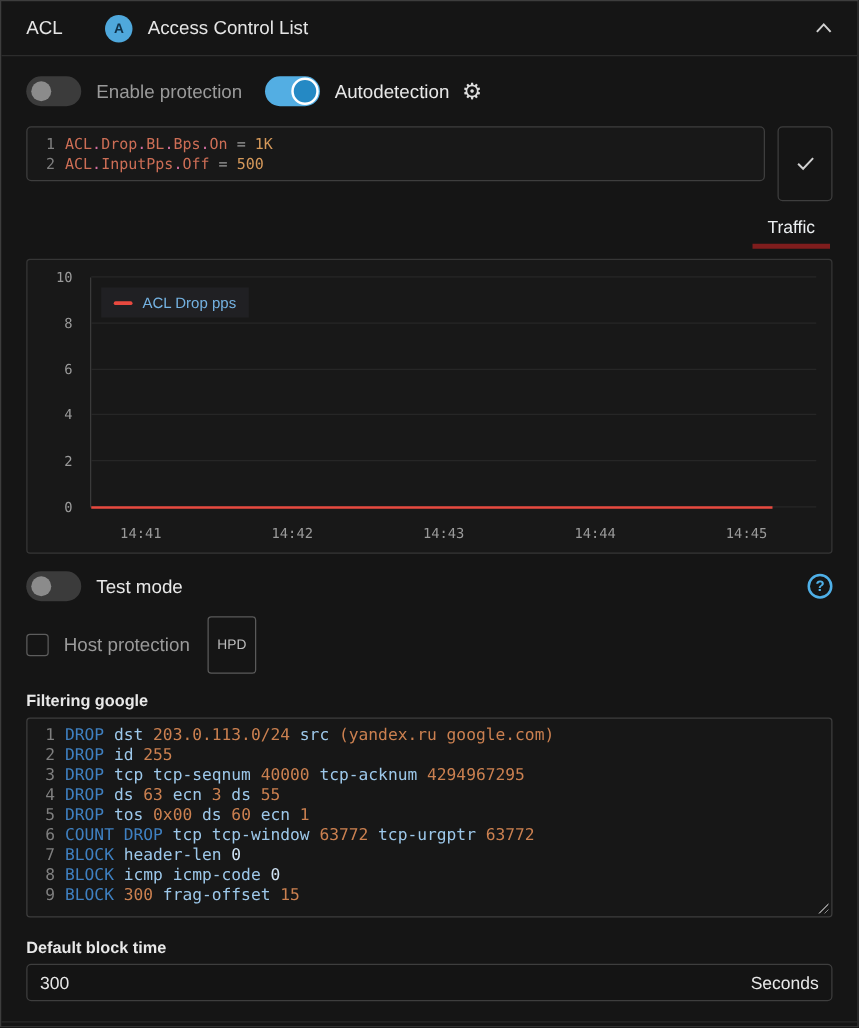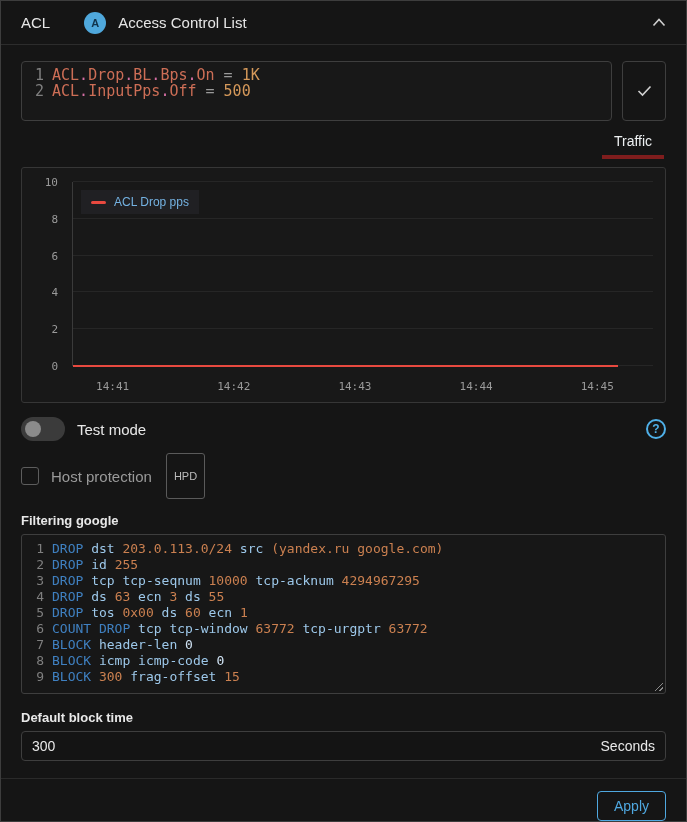--- a/index.html
+++ b/index.html
@@ -20,21 +20,21 @@
   .toggle { position: relative; width: 44px; height: 24px; border-radius: 12px; background: #3b3b3b; flex: 0 0 44px; cursor: pointer; }
   .toggle .knob { position: absolute; left: 4px; top: 4px; width: 16px; height: 16px; border-radius: 50%; background: #8b8b8b; }
   .toggle.on { background: #53aee3; }
   .toggle.on .knob { left: auto; right: 1px; top: 1px; width: 22px; height: 22px; background: #2589c4; border: 2px solid #ffffff; }
   .tgl-label-dim { color: #9a9a9a; font-size: 15px; margin: 0 18px 0 12px; }
   .tgl-label { color: #e8e8e8; font-size: 15px; margin: 0 10px 0 12px; }
   .gear { color: #dedede; font-size: 18px; line-height: 1; }
 
   
   .row-editor { margin-top: 16px; display: flex; gap: 10px; }
-  .code-box { flex: 1; height: 60px; background: #181818; border: 1px solid #3e3e3e; border-radius: 4px; padding: 5px 8px; font-family: "DejaVu Sans Mono", monospace; font-size: 15px; line-height: 16px; overflow: hidden; }
+  .code-box { flex: 1; height: 44px; background: #181818; border: 1px solid #3e3e3e; border-radius: 4px; padding: 5px 8px; font-family: "DejaVu Sans Mono", monospace; font-size: 12px; line-height: 16px; overflow: hidden; }
   .confirm-btn { width: 44px; height: 60px; border: 1px solid #3e3e3e; border-radius: 4px; background: transparent; display: flex; align-items: center; justify-content: center; cursor: pointer; }
 
   .code-line { white-space: pre; }
   .tok-ln { display: inline-block; width: 14px; text-align: right; margin-right: 8px; color: #7f7f7f; }
   .tok-id { color: #cd6e56; }
   .tok-dot { color: #d56fa4; }
   .tok-op { color: #9a9a9a; }
   .tok-sval { color: #d4985a; }
   .tok-act { color: #3f80c1; }
   .tok-kw { color: #9dc8ea; }
@@ -95,20 +95,31 @@
     <span class="hdr-title">Access Control List</span>
     <span class="hdr-chevron">
       <svg width="14" height="9" viewBox="0 0 14 9">
           <path d="M1.5 7.5 L7 1.5 L12.5 7.5" stroke="#cfcfcf" stroke-width="1.6" fill="none"></path>
         </svg>
     </span>
   </div>
 
   <div class="content">
 
+    <div class="row-toggles">
+      <span class="toggle">
+          <span class="knob"></span>
+        </span>
+      <span class="tgl-label-dim">Enable protection</span>
+      <span class="toggle on">
+          <span class="knob"></span>
+        </span>
+      <span class="tgl-label">Autodetection</span>
+      <span class="gear">⚙</span>
+    </div>
 
     <div class="row-editor">
       <div class="code-box">
           <div class="code-line"><span class="tok-ln">1</span><span class="tok-id">ACL</span><span class="tok-dot">.</span><span class="tok-id">Drop</span><span class="tok-dot">.</span><span class="tok-id">BL</span><span class="tok-dot">.</span><span class="tok-id">Bps</span><span class="tok-dot">.</span><span class="tok-id">On</span><span class="tok-op"> = </span><span class="tok-sval">1K</span></div>
           <div class="code-line"><span class="tok-ln">2</span><span class="tok-id">ACL</span><span class="tok-dot">.</span><span class="tok-id">InputPps</span><span class="tok-dot">.</span><span class="tok-id">Off</span><span class="tok-op"> = </span><span class="tok-sval">500</span></div>
         </div>
       <button class="confirm-btn">
         <svg width="15" height="12" viewBox="0 0 15 12">
             <path d="M1.5 6 L5.5 10 L13.5 1.5" stroke="#d0d0d0" stroke-width="1.6" fill="none"></path>
           </svg>
@@ -161,21 +172,21 @@
     <div class="row-host">
       <span class="checkbox"></span>
       <span class="label">Host protection</span>
       <span class="hpd-badge">HPD</span>
     </div>
 
     <div class="section-label">Filtering google</div>
     <div class="rules-box">
       <div class="code-line"><span class="tok-ln">1</span><span class="tok-act">DROP </span><span class="tok-kw">dst </span><span class="tok-val">203.0.113.0/24 </span><span class="tok-kw">src </span><span class="tok-val">(yandex.ru google.com)</span></div>
         <div class="code-line"><span class="tok-ln">2</span><span class="tok-act">DROP </span><span class="tok-kw">id </span><span class="tok-val">255</span></div>
-        <div class="code-line"><span class="tok-ln">3</span><span class="tok-act">DROP </span><span class="tok-kw">tcp tcp-seqnum </span><span class="tok-val">10000 </span><span class="tok-kw">tcp-acknum </span><span class="tok-val">4294967295</span></div>
+        <div class="code-line"><span class="tok-ln">3</span><span class="tok-act">DROP </span><span class="tok-kw">tcp tcp-seqnum </span><span class="tok-val">40000 </span><span class="tok-kw">tcp-acknum </span><span class="tok-val">4294967295</span></div>
         <div class="code-line"><span class="tok-ln">4</span><span class="tok-act">DROP </span><span class="tok-kw">ds </span><span class="tok-val">63 </span><span class="tok-kw">ecn </span><span class="tok-val">3 </span><span class="tok-kw">ds </span><span class="tok-val">55</span></div>
         <div class="code-line"><span class="tok-ln">5</span><span class="tok-act">DROP </span><span class="tok-kw">tos </span><span class="tok-val">0x00 </span><span class="tok-kw">ds </span><span class="tok-val">60 </span><span class="tok-kw">ecn </span><span class="tok-val">1</span></div>
         <div class="code-line"><span class="tok-ln">6</span><span class="tok-act">COUNT DROP </span><span class="tok-kw">tcp tcp-window </span><span class="tok-val">63772 </span><span class="tok-kw">tcp-urgptr </span><span class="tok-val">63772</span></div>
         <div class="code-line"><span class="tok-ln">7</span><span class="tok-act">BLOCK </span><span class="tok-kw">header-len </span><span class="tok-zero">0</span></div>
         <div class="code-line"><span class="tok-ln">8</span><span class="tok-act">BLOCK </span><span class="tok-kw">icmp icmp-code </span><span class="tok-zero">0</span></div>
         <div class="code-line"><span class="tok-ln">9</span><span class="tok-act">BLOCK </span><span class="tok-val">300 </span><span class="tok-kw">frag-offset </span><span class="tok-val">15</span></div>
         <span class="resize-handle"></span>
     </div>
 
     <div class="section-label" style="margin-top:16px;">Default block time</div>

